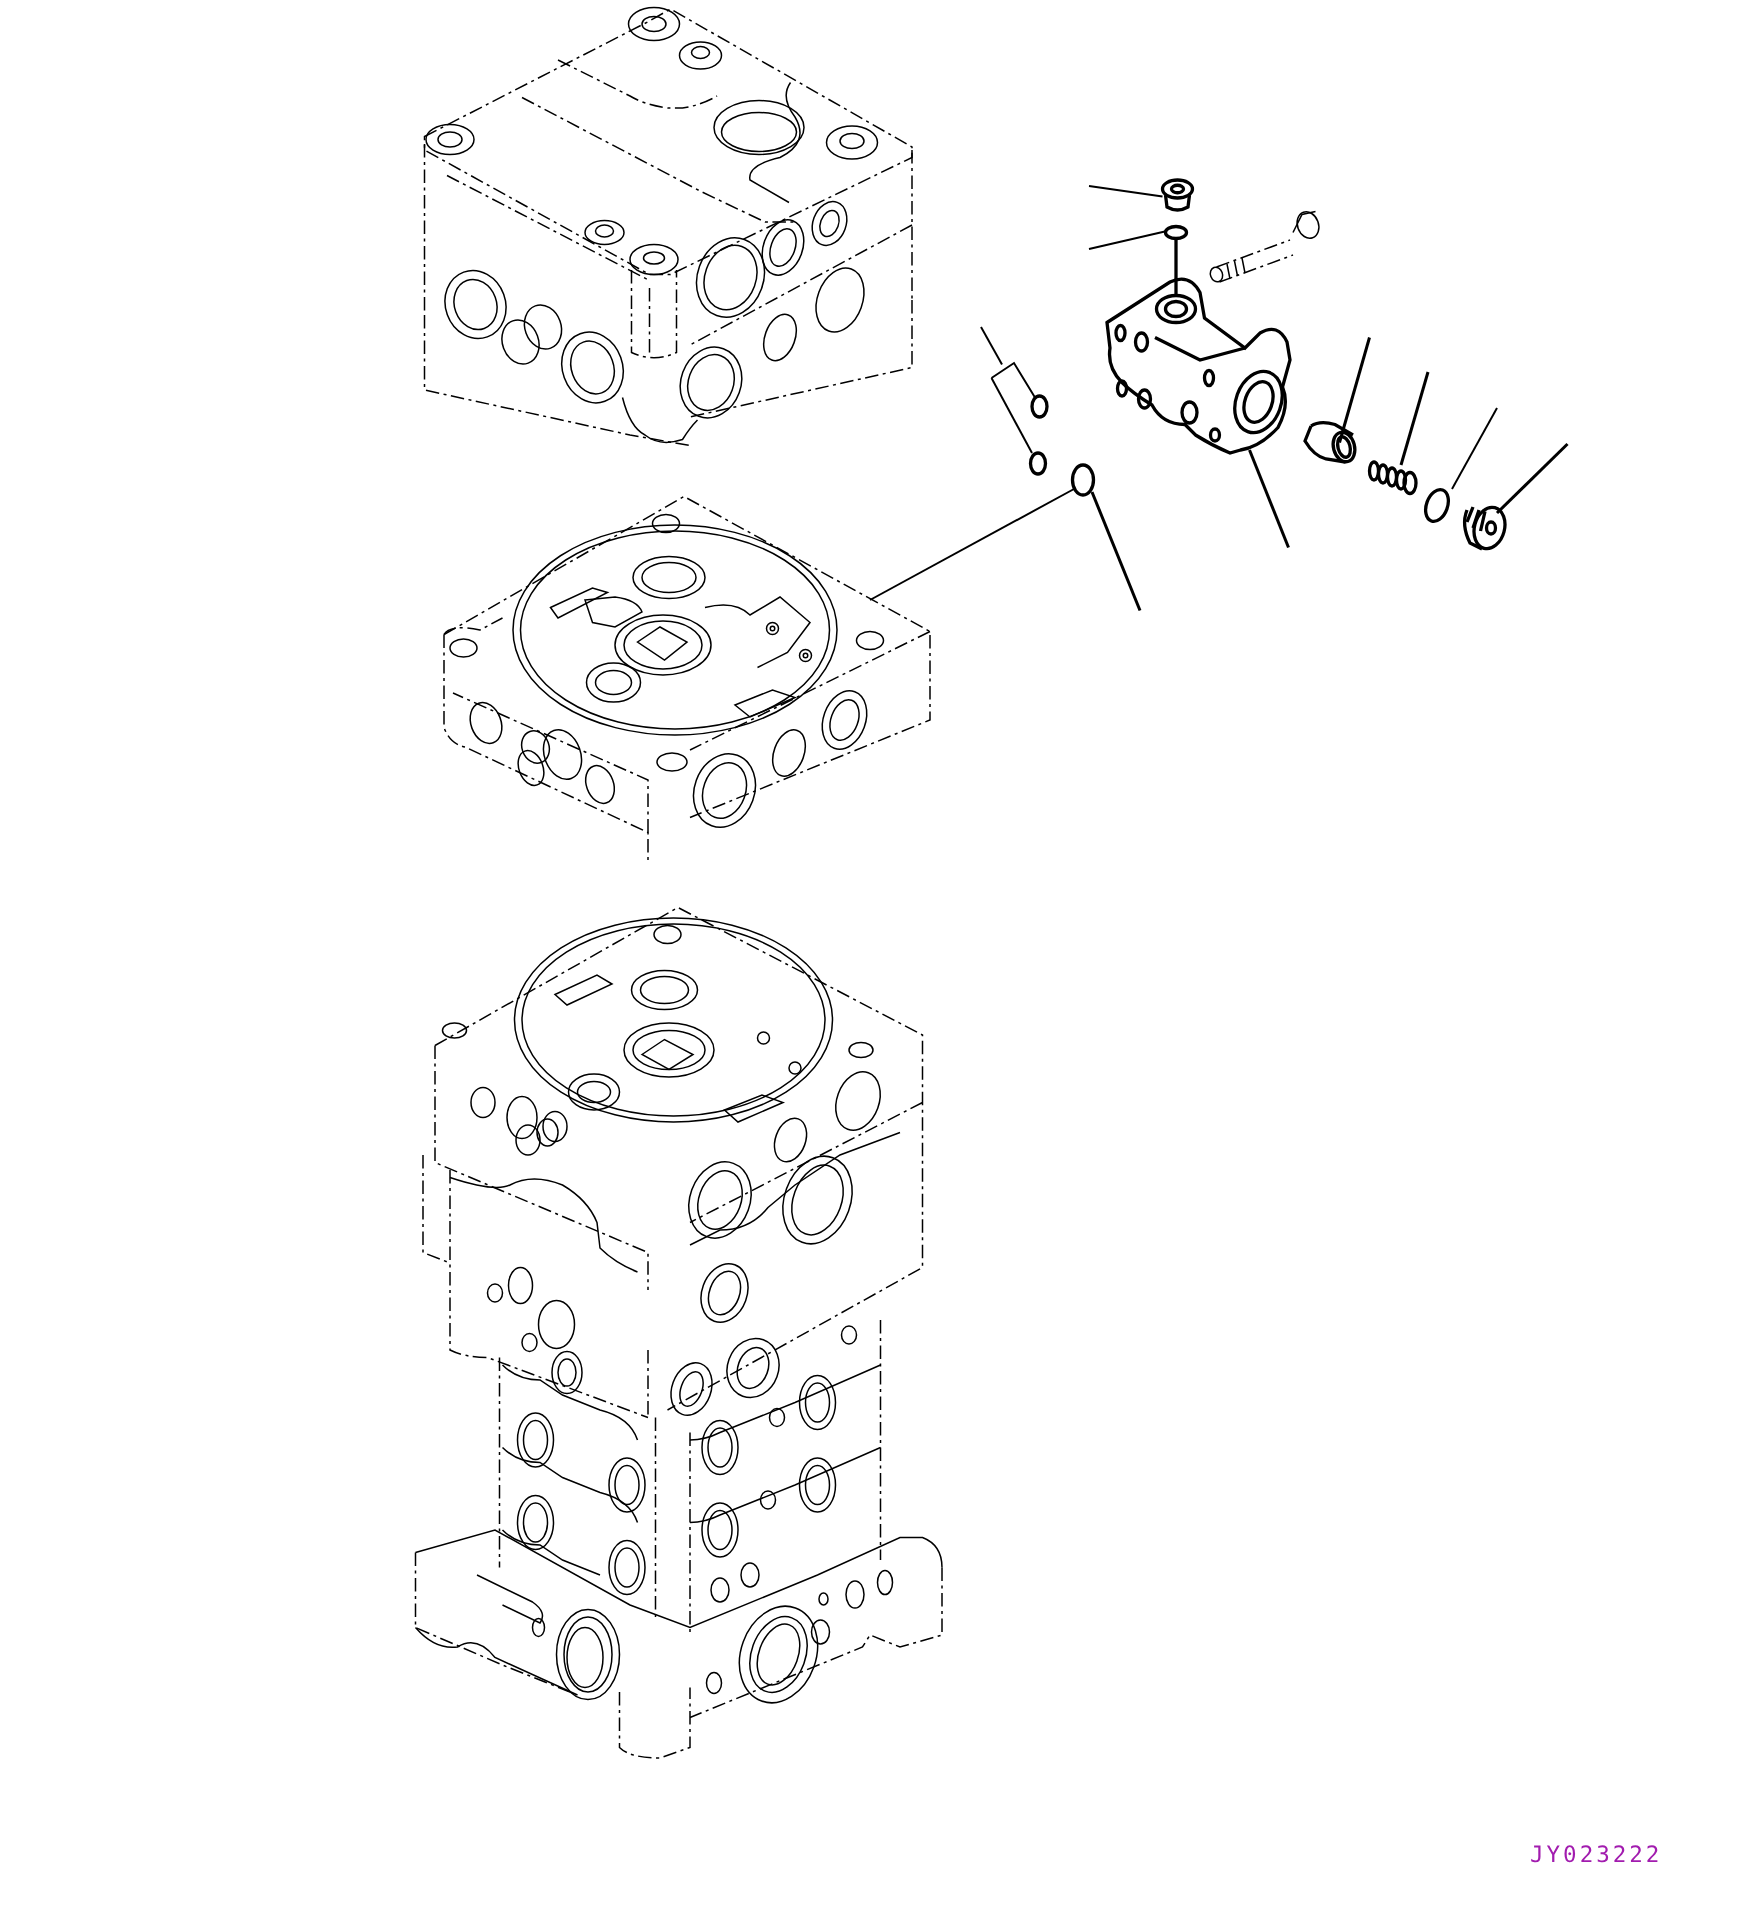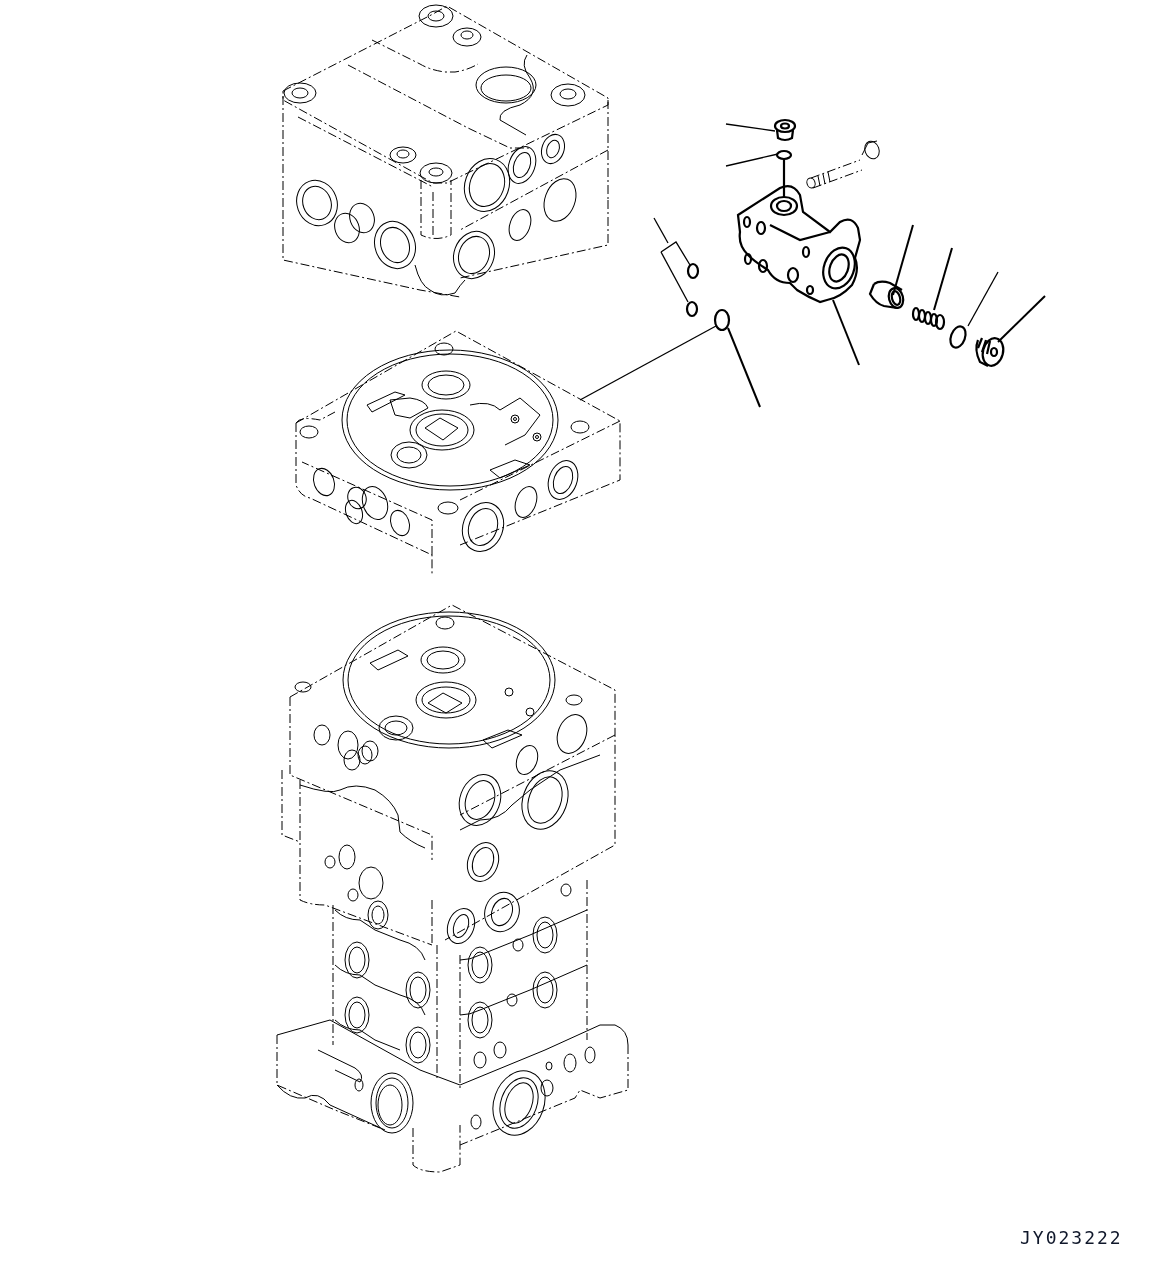--- a/index.html
+++ b/index.html
@@ -3,21 +3,21 @@
 <meta charset="utf-8">
 <style>
   html, body { margin: 0; padding: 0; background: #ffffff; }
   body { width: 1163px; height: 1274px; position: relative; overflow: hidden; font-family: "DejaVu Sans Mono", monospace; }
   #canvas { position: absolute; left: 0; top: 0; width: 1163px; height: 1274px; }
   .ln { fill: none; stroke: #000; stroke-width: 1; }
   .dash { fill: none; stroke: #000; stroke-width: 1; stroke-dasharray: 9 3 2 3; }
   .thick { fill: none; stroke: #000; stroke-width: 2.2; }
   .lead { fill: none; stroke: #000; stroke-width: 1.3; }
   .leadb { fill: none; stroke: #000; stroke-width: 2; }
-  .code { position: absolute; left: 1020px; top: 1227px; font-size: 18px; letter-spacing: 2px; color: #0f172a; }
+  .code { position: absolute; left: 1020px; top: 1227px; font-size: 15px; letter-spacing: 2px; color: #a21caf; }
 </style>
 </head>
 <body>
 
 <svg id="canvas" viewBox="0 0 1163 1274" xmlns="http://www.w3.org/2000/svg">
 
   <g>
 
     <path class="dash" d="M283,91 L433,14 L447,6 L608,98 L608,105 L447,183 L433,183 L283,100 Z"></path>
     <path class="dash" d="M372,40 L420,64 Q430,70 445,72 L455,72 Q468,70 478,64"></path>

